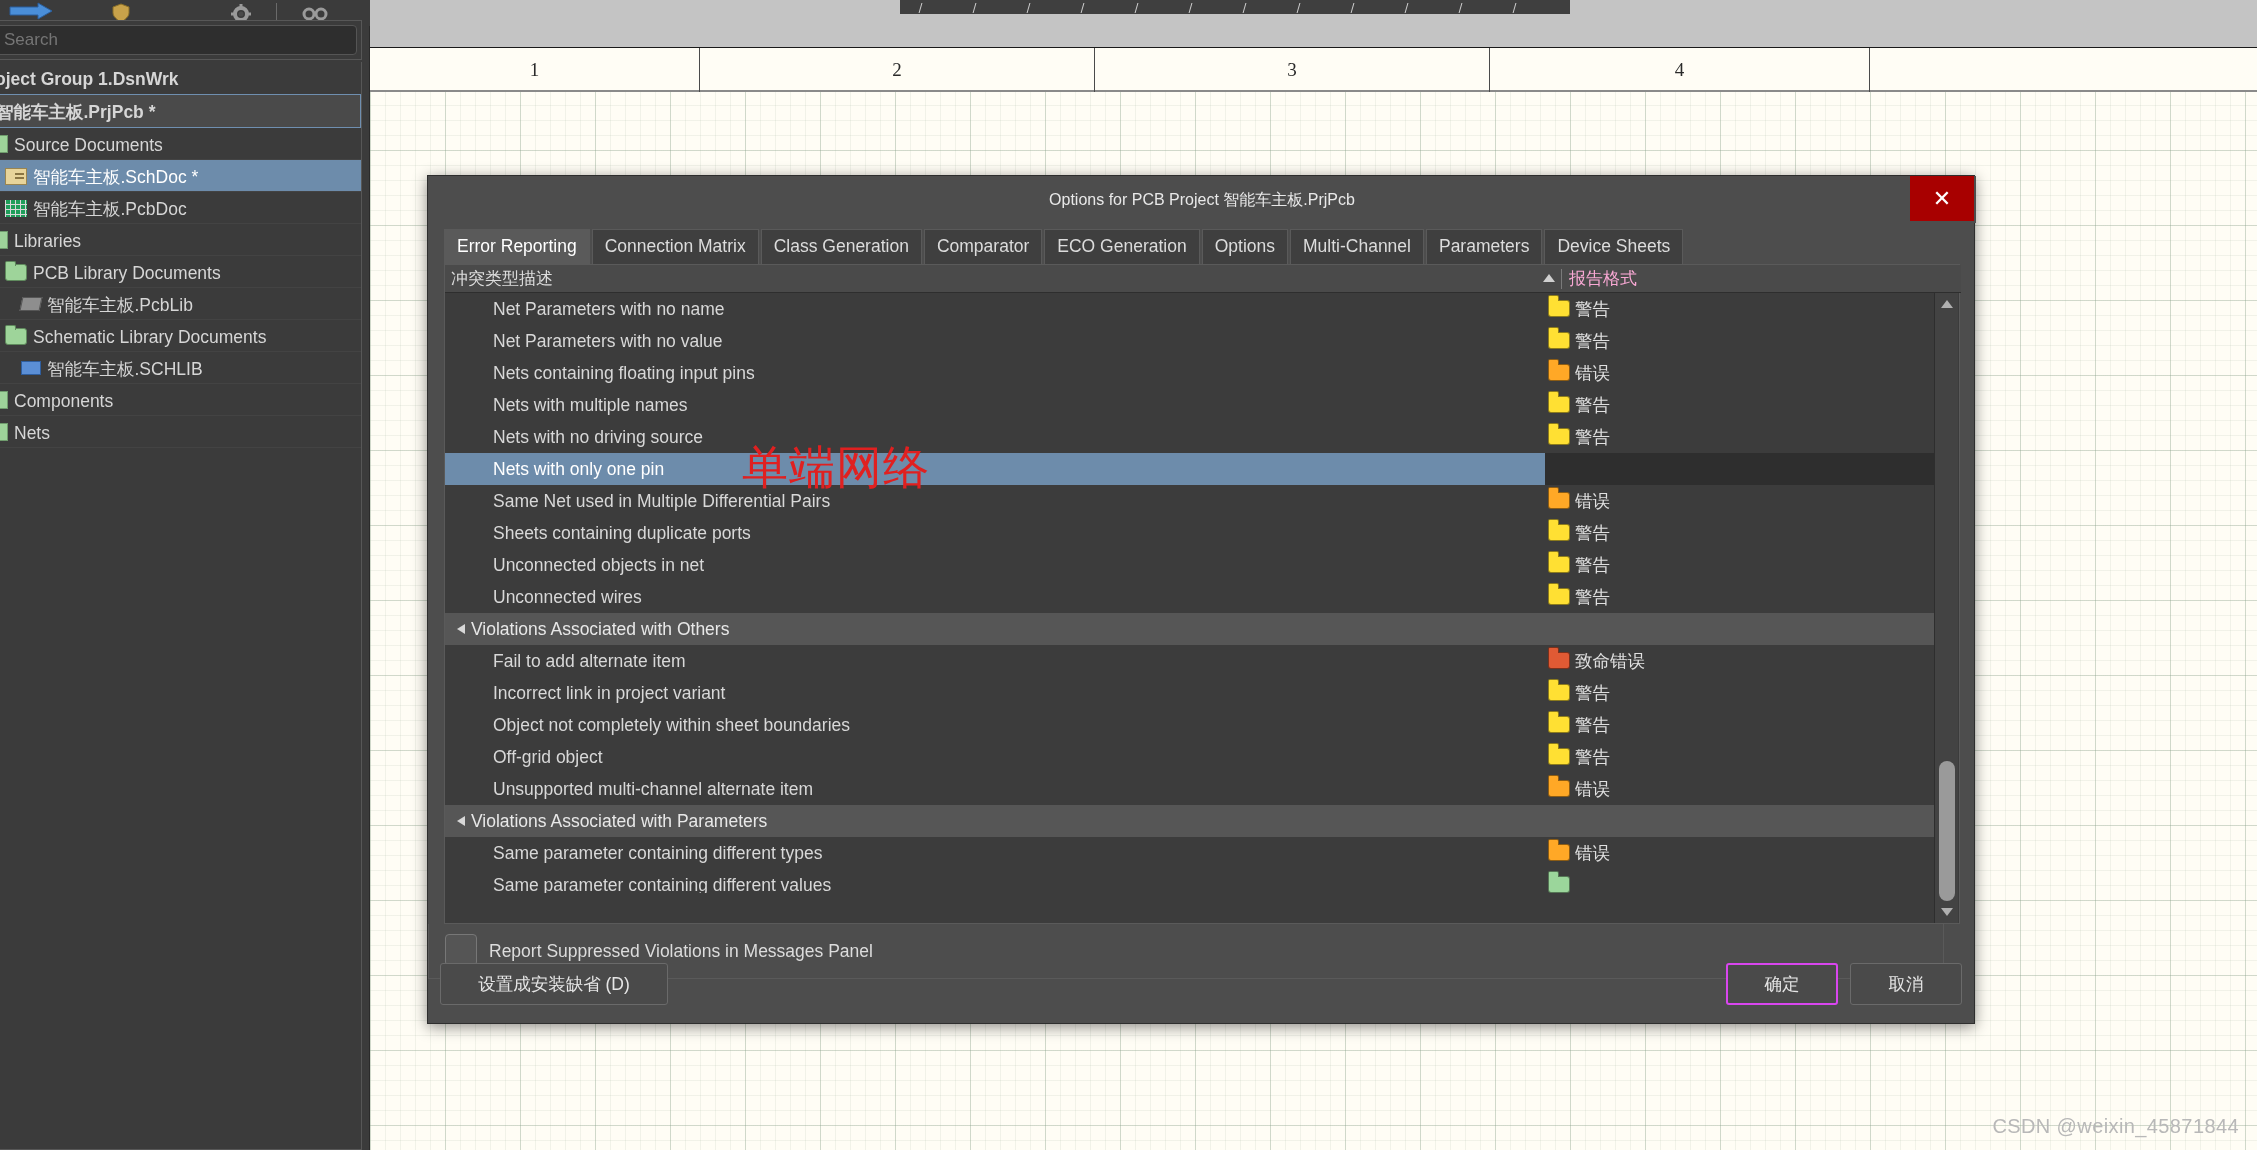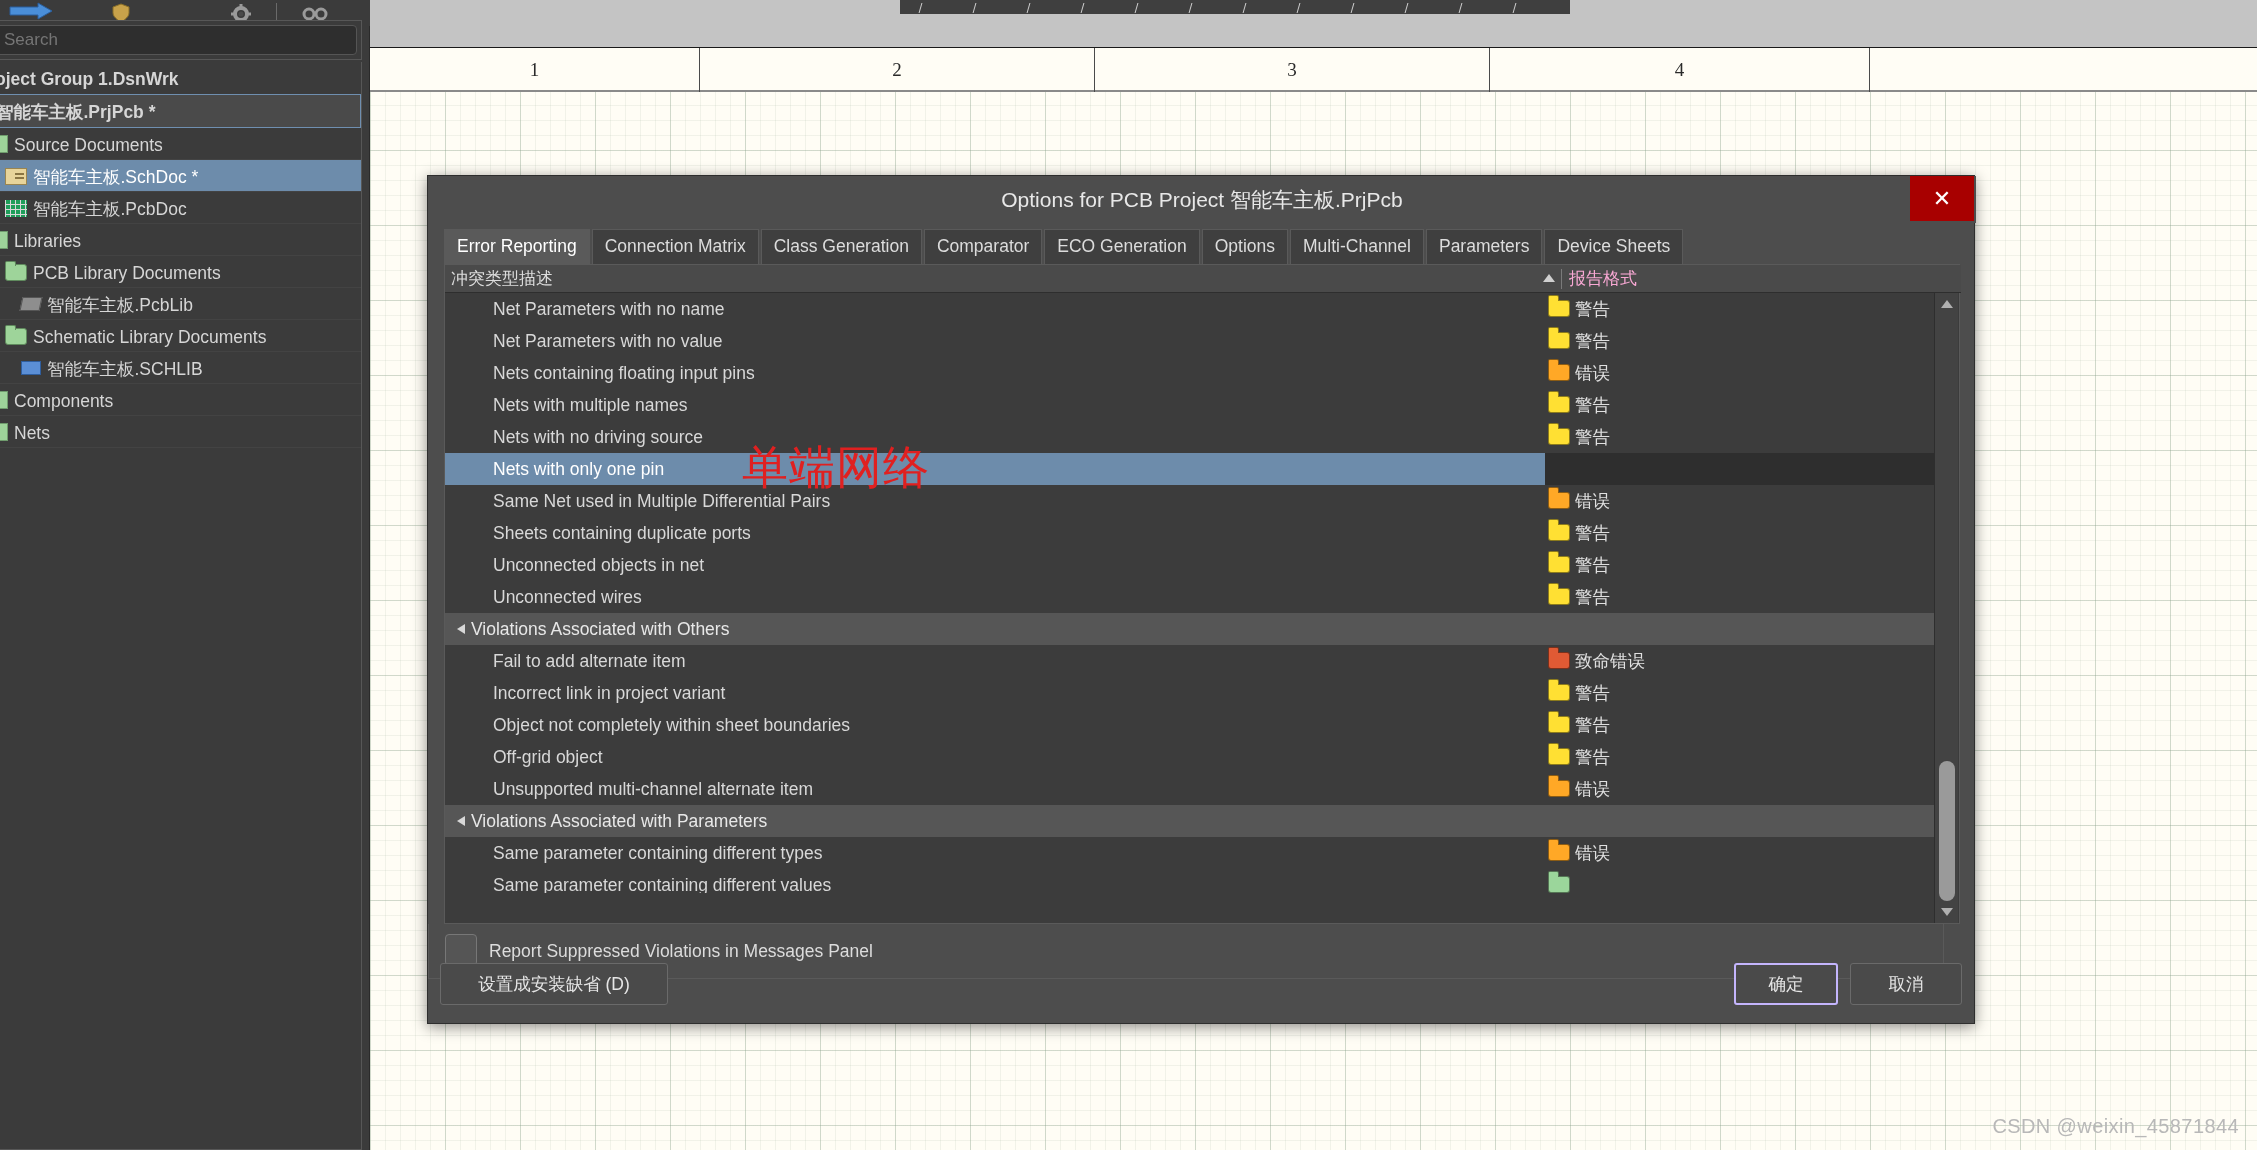--- a/index.html
+++ b/index.html
@@ -115,21 +115,21 @@
 
   
   #dialog {
     position: absolute; left: 427px; top: 175px; width: 1548px; height: 849px;
     background: #4d4d4d; border: 1px solid #2e2e2e; z-index: 40;
     box-shadow: 0 3px 14px rgba(0,0,0,.45);
   }
   #dlg-title {
     position: absolute; left: 0; top: 0; width: 1548px; height: 47px;
     line-height: 47px; text-align: center;
-    color: #e8e8e8; font-size: 21px; background: #4d4d4d;
+    color: #e8e8e8; font-size: 16px; background: #4d4d4d;
   }
   #dlg-close {
     position: absolute; right: 0; top: 0; width: 64px; height: 45px;
     background: #a80000; color: #fff; font-size: 22px; line-height: 45px;
     text-align: center; cursor: pointer; border: none;
     font-family: "Liberation Sans", sans-serif;
   }
   #tabbar {
     position: absolute; left: 16px; top: 53px; width: 1516px; height: 35px;
   }
@@ -235,21 +235,21 @@
     color: #dcdcdc; font-size: 17.5px;
   }
   #footer { position: absolute; left: 0; bottom: 0; width: 1548px; height: 76px; }
   .dlg-btn {
     position: absolute; height: 42px; background: #4a4a4a;
     border: 1px solid #6a6a6a; border-radius: 3px;
     color: #e6e6e6; font-size: 17.5px; cursor: pointer;
     font-family: "Liberation Sans", sans-serif;
   }
   #btn-default { left: 12px; top: 16px; width: 228px; }
-  #btn-ok { right: 138px; top: 16px; width: 104px; border: 2px solid #c4b5fd; }
+  #btn-ok { right: 138px; top: 16px; width: 112px; border: 2px solid #d946ef; }
   #btn-cancel { right: 14px; top: 16px; width: 112px; }
 </style>
 </head>
 <body>
 
 <div id="root">
 
   <div id="left-panel">
 
     <div id="toolbar-strip">

